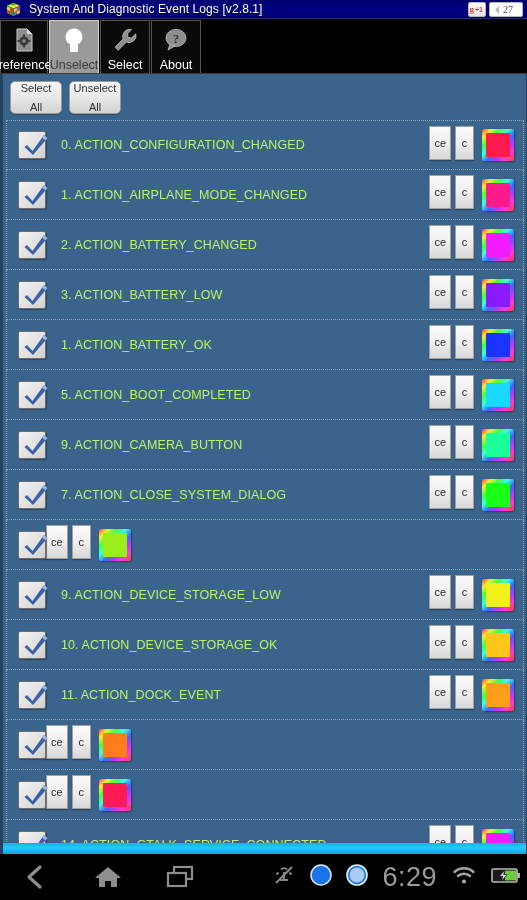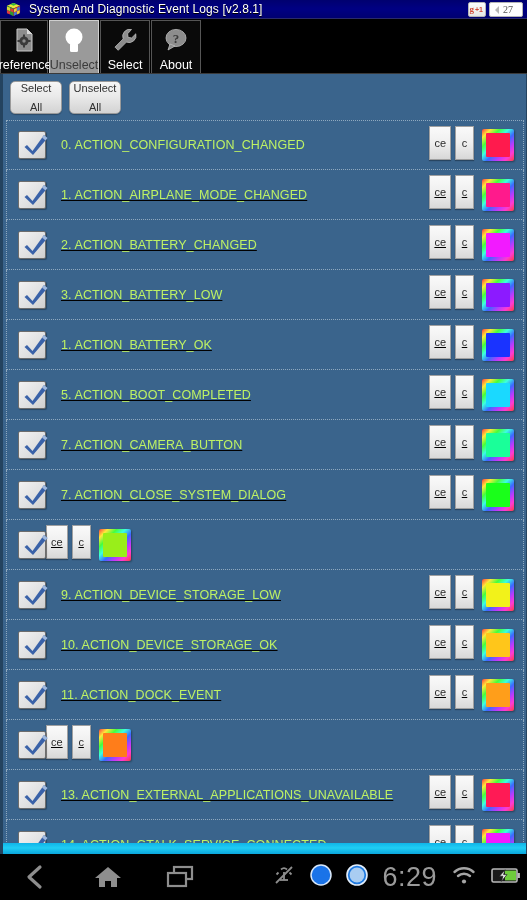--- a/index.html
+++ b/index.html
@@ -167,21 +167,21 @@
     height: 50px;
     border-top: 1px dotted #8fa9bf;
     border-bottom: 1px dotted #8fa9bf;
     border-left: 1px dotted #8fa9bf;
     border-right: 1px dotted #8fa9bf;
     margin: 0 2px 0 3px;
     display: flex;
     align-items: center;
     cursor: pointer;
   }
-  .list-row + .list-row { border-top: none; margin-top: 0; text-decoration: underline; }
+  .list-row + .list-row { border-top: none; margin-top: 0; }
 
   .chk {
     flex: 0 0 auto;
     margin-left: 11px;
     width: 28px; height: 28px;
     background: linear-gradient(135deg,#f2f2f2 0%,#e2e2e2 55%,#cfcfcf 100%);
     border: 1px solid #6d6d6d;
     border-radius: 2px;
     position: relative;
     box-shadow: 1px 1px 1px rgba(0,0,0,.3);
@@ -467,21 +467,21 @@
             <div class="fill" style="background: rgb(26, 217, 255);"></div>
           </div>
         </div>
         <div class="list-row">
           <div class="chk">
             <svg width="34" height="34" viewBox="0 0 34 34">
               <path d="M10 17 L15.5 23 L27 7 L30.5 10 L16 27 L7.5 19 Z" fill="#3a62a8"></path>
               <path d="M27 7 L30.5 10 L28.5 12.6 L25 9.6 Z" fill="#9fb8dd"></path>
             </svg>
           </div>
-          <div class="row-label">7. ACTION_CAMERA_BUTTON</div>
+          <div class="row-label">9. ACTION_CAMERA_BUTTON</div>
           <div class="mini-btns">
             <div class="mini-btn">ce</div>
             <div class="mini-btn">c</div>
           </div>
           <div class="swatch">
             <div class="fill" style="background: rgb(26, 255, 153);"></div>
           </div>
         </div>
         <div class="list-row">
           <div class="chk">
@@ -577,21 +577,20 @@
             <div class="fill" style="background: rgb(255, 125, 26);"></div>
           </div>
         </div>
         <div class="list-row">
           <div class="chk">
             <svg width="34" height="34" viewBox="0 0 34 34">
               <path d="M10 17 L15.5 23 L27 7 L30.5 10 L16 27 L7.5 19 Z" fill="#3a62a8"></path>
               <path d="M27 7 L30.5 10 L28.5 12.6 L25 9.6 Z" fill="#9fb8dd"></path>
             </svg>
           </div>
-          <div class="row-label">13. ACTION_EXTERNAL_APPLICATIONS_UNAVAILABLE</div>
           <div class="mini-btns">
             <div class="mini-btn">ce</div>
             <div class="mini-btn">c</div>
           </div>
           <div class="swatch">
             <div class="fill" style="background: rgb(255, 26, 85);"></div>
           </div>
         </div>
         <div class="list-row">
           <div class="chk">

